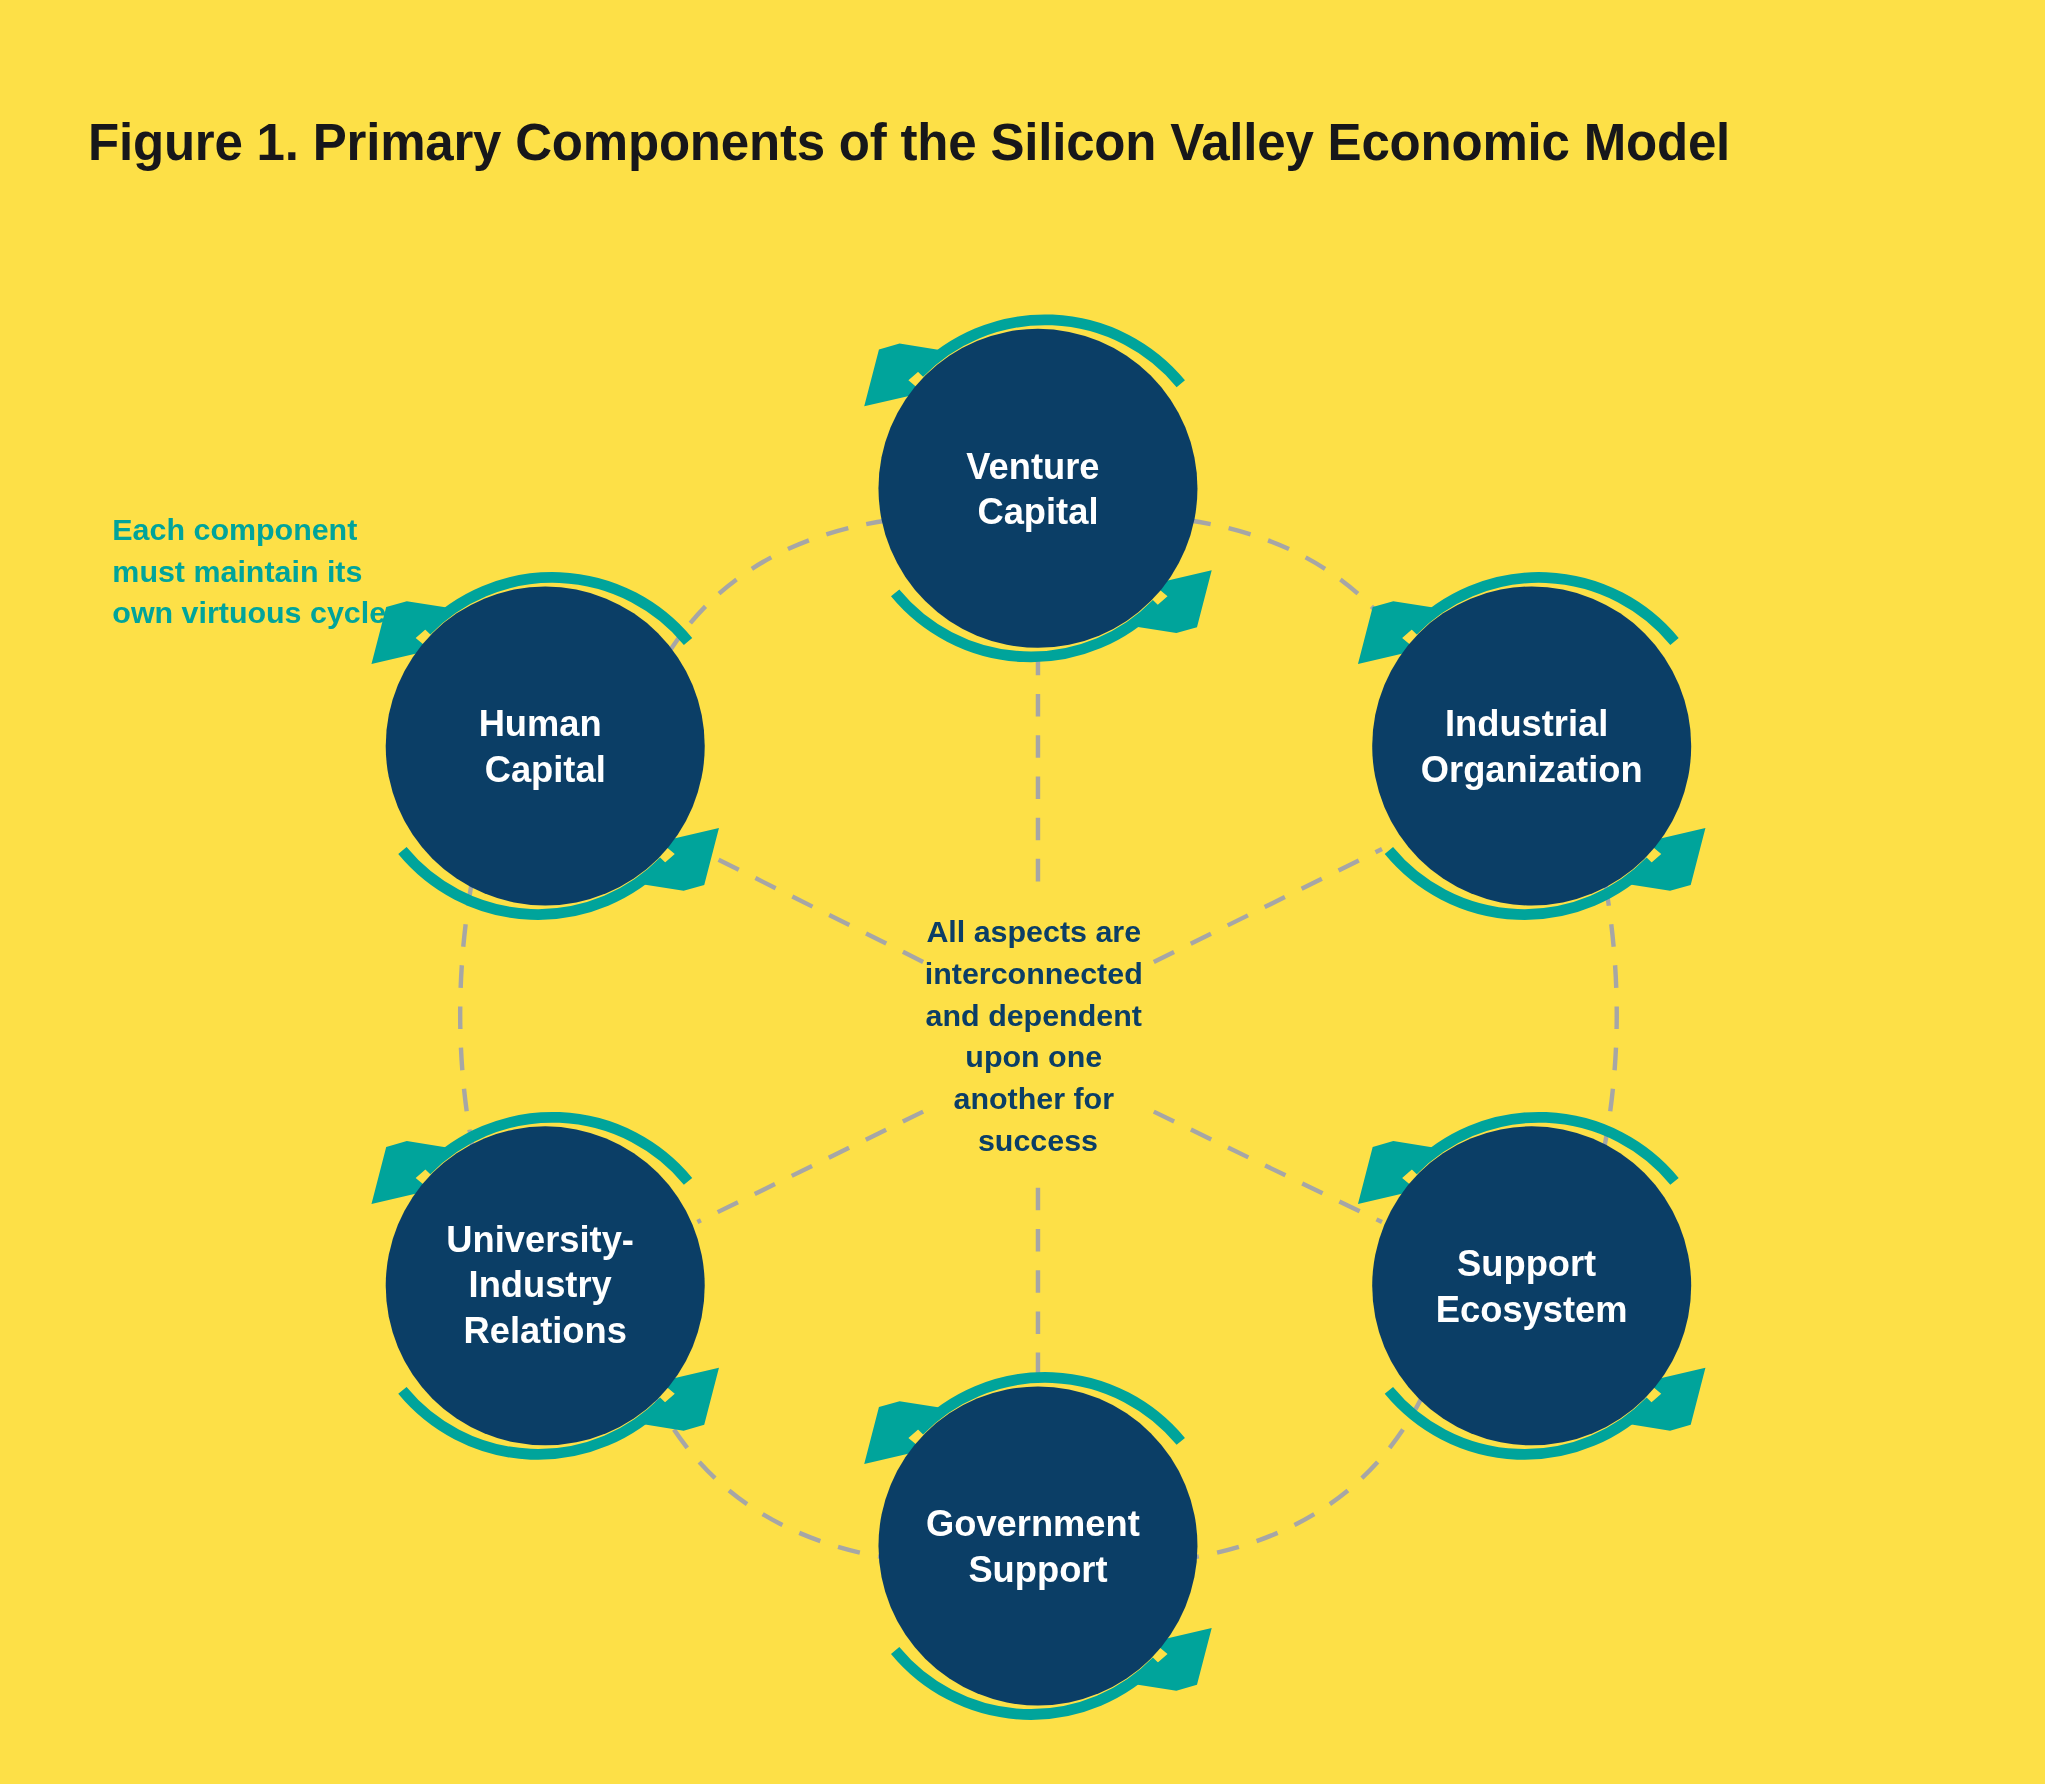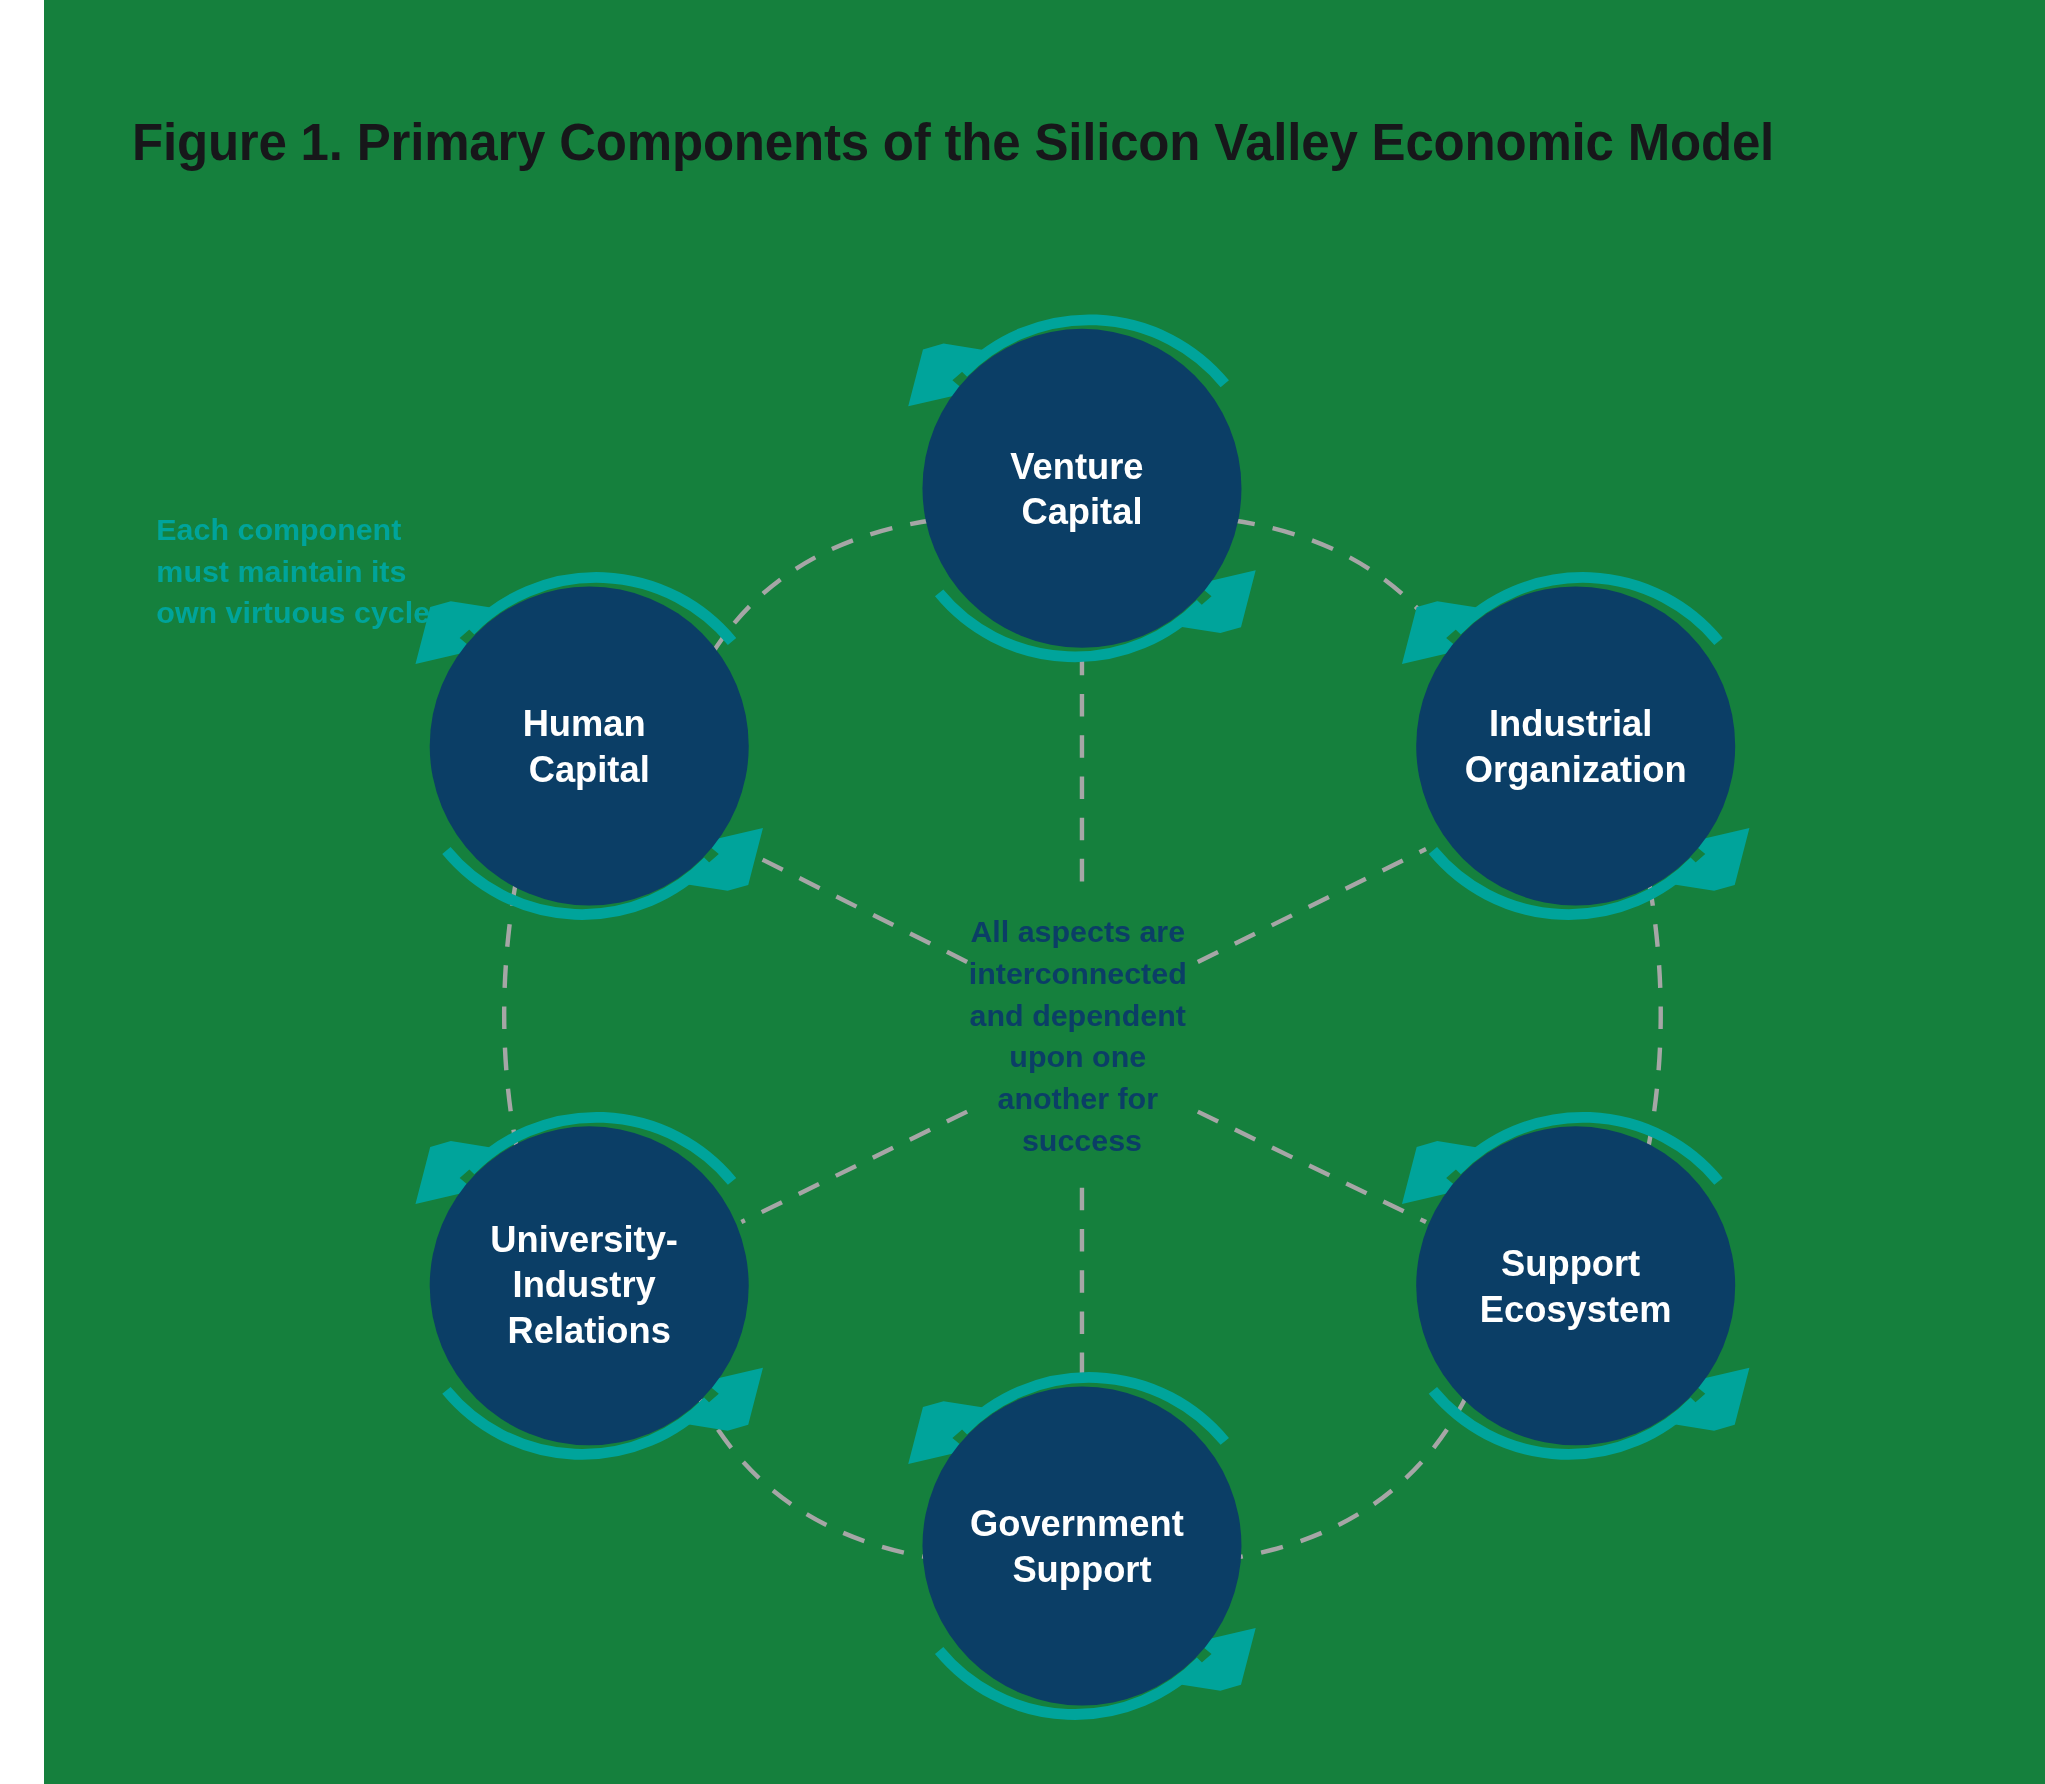--- a/index.html
+++ b/index.html
@@ -10,22 +10,21 @@
   body {
     width: 2046px;
     height: 1784px;
     font-family: "Liberation Sans", sans-serif;
     position: relative;
     overflow: hidden;
   }
   #figure-root {
     position: absolute;
     inset: 0;
-    background: #15803d;
-    margin-left: 44px;
+    background: #fde047;
   }
   .fig-title {
     position: absolute;
     left: 88px;
     top: 113px;
     font-size: 51px;
     font-weight: bold;
     color: #17171a;
     letter-spacing: -0.2px;
     white-space: nowrap;

